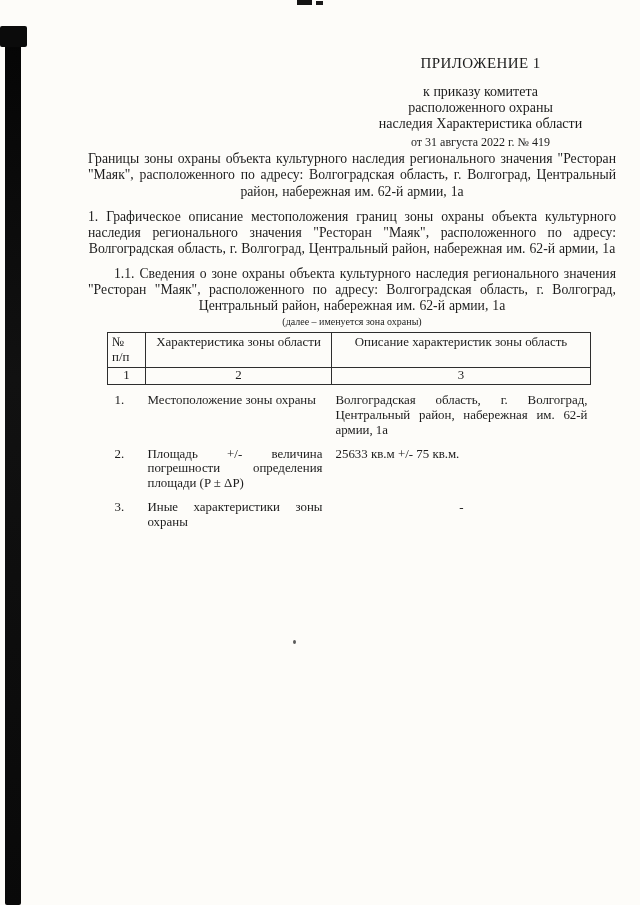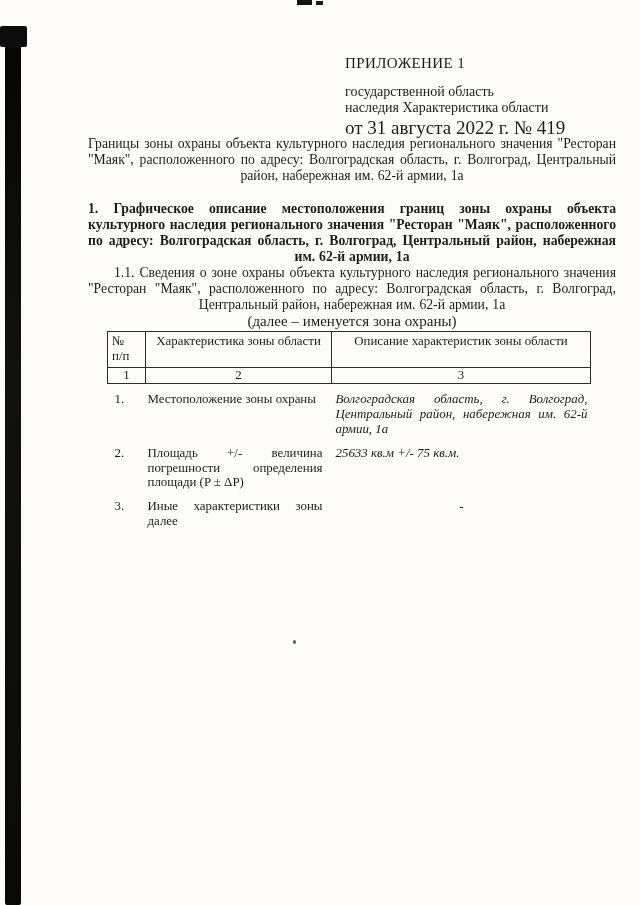--- a/index.html
+++ b/index.html
@@ -51,50 +51,51 @@
     border-radius: 50%;
   }
   
   .doc {
     position: absolute;
     left: 88px; top: 55px;
     width: 528px;
   }
   .right-block {
     margin-left: 257px;
+    text-align: center;
   }
   .appendix-title {
     font-size: 15px;
     line-height: 17px;
     letter-spacing: 0.4px;
   }
   .order-ref {
     margin-top: 12px;
     font-size: 14px;
     line-height: 15.8px;
   }
   .order-date {
     margin-top: 3px;
-    font-size: 19px;
+    font-size: 12px;
     line-height: 17px;
   }
   .para {
     margin: 0;
     font-size: 13.7px;
     line-height: 16.1px;
     text-align: justify;
     text-align-last: center;
     word-spacing: 0.5px;
   }
   .heading { }
-  .para-1 { margin-top: 17px; font-weight: bold; }
-  .para-1-1 { text-indent: 26px; font-family: Liberation Serif, serif; }
+  .para-1 { margin-top: 9px; }
+  .para-1-1 { margin-top: 9px; text-indent: 26px; font-family: Liberation Serif, serif; }
   .tail-line {
     margin: 0;
-    font-size: 15px;
+    font-size: 10px;
     line-height: 15.5px;
     text-align: center;
   }
   
   .doc-table {
     margin-left: 19px;
     margin-top: 2px;
     width: 483px;
     border-collapse: collapse;
     table-layout: fixed;
@@ -134,21 +135,20 @@
     padding-right: 9px;
     text-align: justify;
     text-align-last: left;
     margin-top: 16px;
   }
   .cell-desc {
     padding-left: 4px;
     padding-right: 3px;
     text-align: justify;
     text-align-last: left;
-    font-style: italic;
   }
   .cell-desc.centered {
     text-align: center;
     text-align-last: center;
   }
 </style>
 </head>
 <body>
 
 <div class="page">
@@ -157,21 +157,22 @@
   <div class="edge-blob"></div>
   <div class="top-mark-1"></div>
   <div class="top-mark-2"></div>
   <div class="speck"></div>
 
   <div class="doc">
 
     <div class="right-block">
       <div class="appendix-title">ПРИЛОЖЕНИЕ 1</div>
       <div class="order-ref">
-        <div>государственной область</div>
+        <div>к приказу комитета</div>
+        <div>расположенного охраны</div>
         <div>наследия Характеристика области</div>
       </div>
       <div class="order-date">от 31 августа 2022 г. № 419</div>
     </div>
 
     <p class="para heading">Границы зоны охраны объекта культурного наследия регионального значения "Ресторан "Маяк", расположенного по адресу: Волгоградская область, г. Волгоград, Центральный район, набережная им. 62-й армии, 1а</p>
 
     <p class="para para-1">1. Графическое описание местоположения границ зоны охраны объекта культурного наследия регионального значения "Ресторан "Маяк", расположенного по адресу: Волгоградская область, г. Волгоград, Центральный район, набережная им. 62-й армии, 1а</p>
 
     <p class="para para-1-1">1.1. Сведения о зоне охраны объекта культурного наследия регионального значения "Ресторан "Маяк", расположенного по адресу: Волгоградская область, г. Волгоград, Центральный район, набережная им. 62-й армии, 1а</p>
@@ -181,39 +182,39 @@
       <colgroup>
         <col class="c-num">
           <col class="c-char">
           <col class="c-desc">
       </colgroup>
       <tbody>
           <tr class="bordered header-row">
         <th class="th-num">№
 п/п</th>
         <th>Характеристика зоны области</th>
-        <th>Описание характеристик зоны области</th>
+        <th>Описание характеристик зоны область</th>
       </tr>
       <tr class="bordered numbering-row">
         <td>1</td>
         <td>2</td>
         <td>3</td>
       </tr>
       <tr class="data-row">
         <td class="cell-num">1.</td>
         <td class="cell-char">Местоположение зоны охраны</td>
         <td class="cell-desc">Волгоградская область, г. Волгоград, Центральный район, набережная им. 62-й армии, 1а</td>
       </tr>
       <tr class="data-row">
         <td class="cell-num">2.</td>
         <td class="cell-char">Площадь +/- величина погрешности определения площади (P ± ΔP)</td>
         <td class="cell-desc">25633 кв.м +/- 75 кв.м.</td>
       </tr>
       <tr class="data-row">
         <td class="cell-num">3.</td>
-        <td class="cell-char">Иные характеристики зоны далее</td>
+        <td class="cell-char">Иные характеристики зоны охраны</td>
         <td class="cell-desc centered">-</td>
       </tr>
     </tbody>
       </table>
 
   </div>
 </div>
 
 </body></html>

